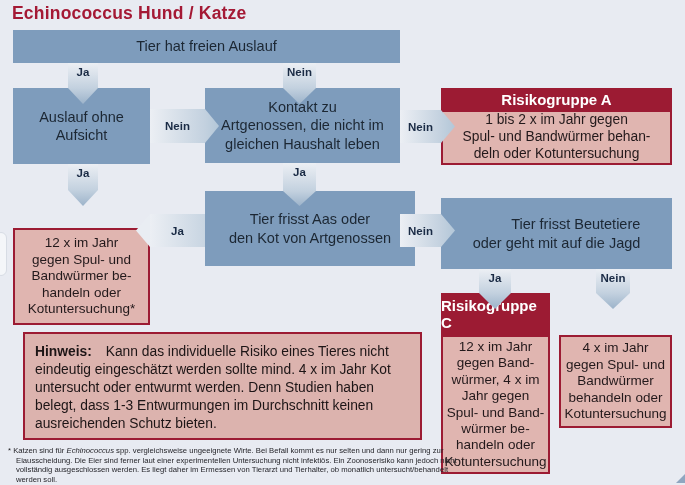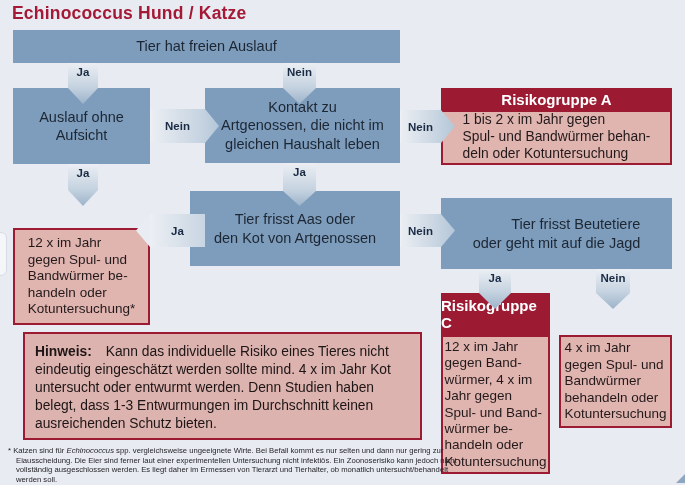--- a/index.html
+++ b/index.html
@@ -20,21 +20,21 @@
     position:absolute;background:#9c1b33;color:#ffffff;
     font-weight:bold;font-size:15px;
     display:flex;align-items:flex-end;justify-content:center;
     padding-bottom:4px;box-sizing:border-box;
   }
   .ghead.flat{align-items:center;padding-bottom:0;}
   .gbody{
     position:absolute;background:#e0b5b0;border:2px solid #9c1b33;
     color:#23191b;font-size:13.5px;line-height:1.22;
     display:flex;align-items:center;justify-content:center;
-    white-space:pre-line;box-sizing:border-box;
+    text-align:center;white-space:pre-line;box-sizing:border-box;
   }
   
   .vband{
     position:absolute;background:linear-gradient(to bottom,#eceff4 0%,#c3d1df 100%);
     display:flex;justify-content:center;align-items:flex-start;z-index:4;
   }
   .vtri{
     position:absolute;background:linear-gradient(to bottom,#c3d1df,#9cb3ca);
     clip-path:polygon(0 0,100% 0,50% 100%);z-index:4;
   }
@@ -137,21 +137,21 @@
     <span class="alabel">Ja</span>
   </div>
   <div class="vtri" style="left:68px;top:190px;width:30px;height:16px;"></div>
 
   <div class="gbody" style="left:13px;top:228px;width:137px;height:97px;">12 x im Jahr
 gegen Spul- und
 Bandwürmer be-
 handeln oder
 Kotuntersuchung*</div>
 
-  <div class="node" style="left:190px;top:191px;width:210px;height:75px;">Tier frisst Aas oder
+  <div class="node" style="left:205px;top:191px;width:210px;height:75px;">Tier frisst Aas oder
 den Kot von Artgenossen</div>
 
   <div class="hband-l" style="left:150px;top:214px;width:55px;height:33px;">
     <span class="alabel">Ja</span>
   </div>
   <div class="htri-l" style="left:136px;top:214px;width:14px;height:33px;"></div>
 
   <div class="hband-r" style="left:400px;top:214px;width:41px;height:33px;">
     <span class="alabel">Nein</span>
   </div>

